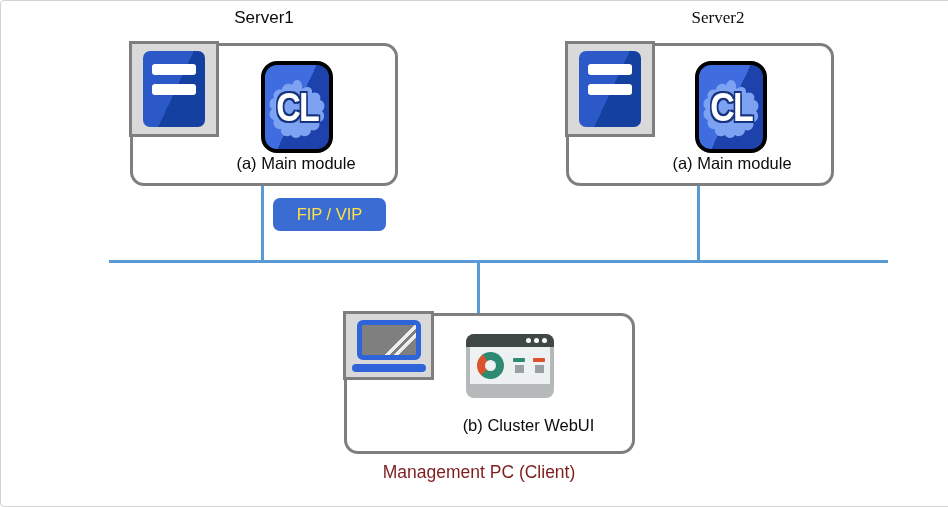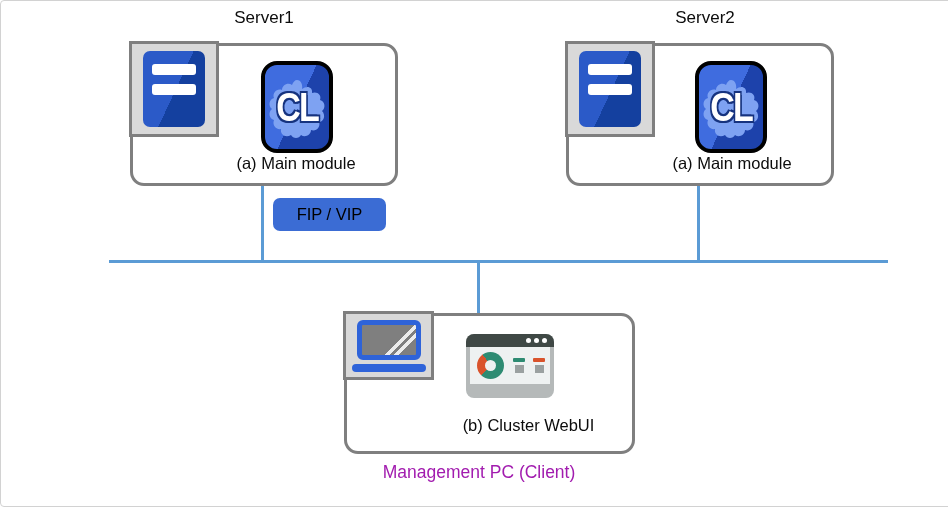--- a/index.html
+++ b/index.html
@@ -25,51 +25,51 @@
   .box-server1{left:129px;top:42px;width:268px;height:143px;}
   .box-server2{left:565px;top:42px;width:268px;height:143px;}
   .box-pc{left:343px;top:312px;width:291px;height:141px;}
   .node-title{
     position:absolute;
     text-align:center;
     font-size:17px;
     color:#0c0c0c;
   }
   .title-server1{left:129px;top:7px;width:268px;}
-  .title-server2{left:570px;top:7px;width:268px;}
+  .title-server2{left:583px;top:7px;width:268px;font-family:Liberation Serif, serif;}
   .node-label{
     position:absolute;
     left:12px;right:0;
     text-align:center;
     font-size:16.5px;
     color:#0c0c0c;
   }
   .server-label{bottom:10px;padding-left:52px;}
   .pc-label{bottom:16px;padding-left:66px;}
   .pc-caption{
     position:absolute;
     left:313px;top:461px;width:330px;
     text-align:center;
     font-size:17.5px;
-    color:#a21caf;
+    color:#7f1d1d;
   }
   
   .net-line{position:absolute;background:#5b9bd5;}
   .line-h{left:108px;top:259px;width:779px;height:3px;}
   .line-v1{left:260px;top:184px;width:3px;height:78px;}
   .line-v2{left:696px;top:184px;width:3px;height:78px;}
   .line-v3{left:476px;top:261px;width:3px;height:52px;}
   
   .fip-badge{
     position:absolute;
     left:272px;top:197px;width:113px;height:33px;
     background:#3b6cd4;
     border-radius:7px;
     display:flex;align-items:center;justify-content:center;
-    color:#000000;font-size:16.5px;text-align:right;
+    color:#fde047;font-size:16.5px;text-align:right;
   }
   
   .icon-frame{
     position:absolute;
     background:#d9d9d9;
     border:3px solid #7f7f7f;
     box-sizing:border-box;
     display:flex;align-items:center;justify-content:center;
     z-index:3;
   }

